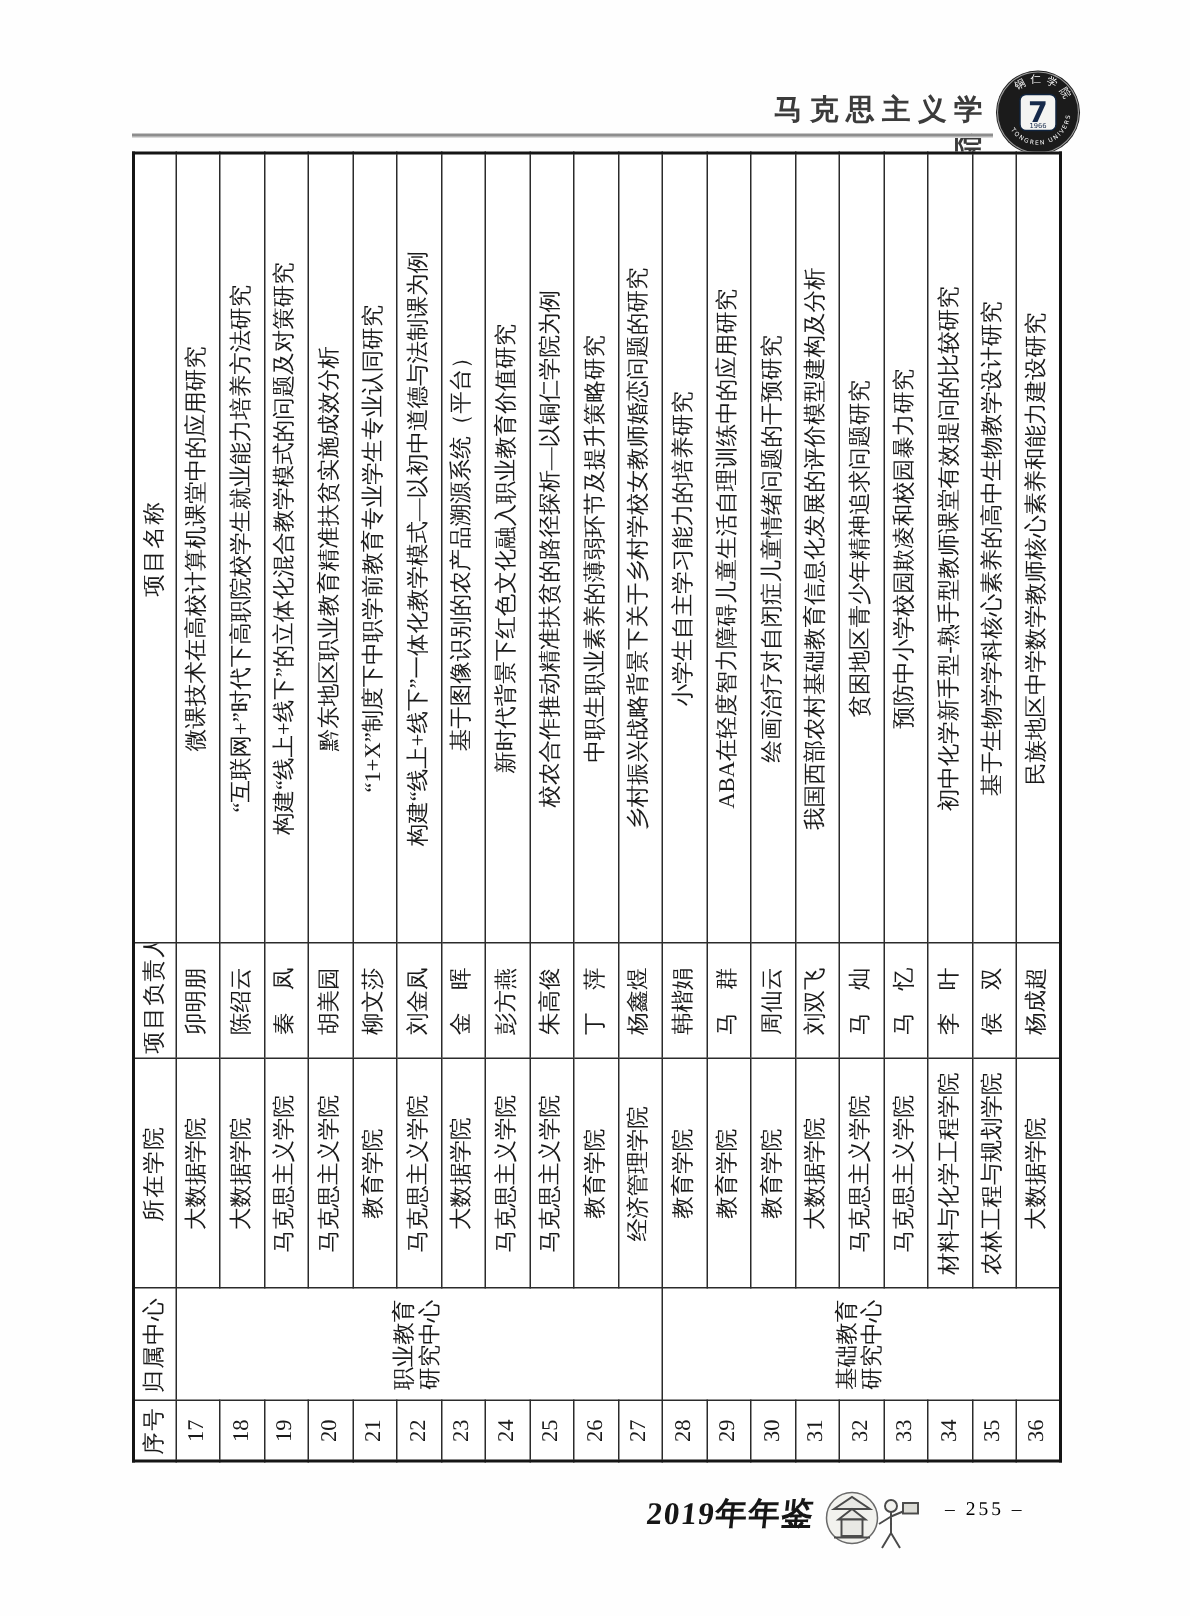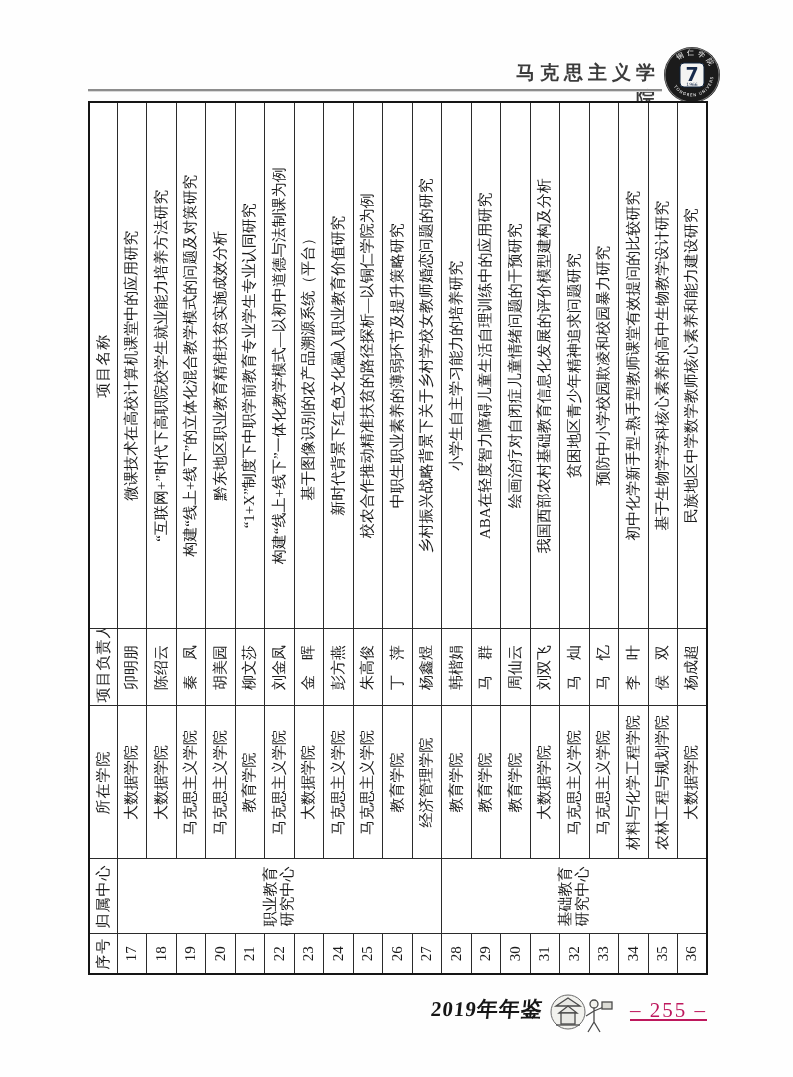--- a/index.html
+++ b/index.html
@@ -35,21 +35,21 @@
   table.projects th{white-space:nowrap;letter-spacing:1px;}
   td.proj{text-align:left;padding-left:8px;font-size:15.5px;white-space:nowrap;}
   td.center-cell{font-size:15px;line-height:1.35;padding:2px 6px;}
   
   .footer{position:absolute;top:992px;left:0;width:793px;height:50px;}
   .yb-label{
     position:absolute;right:250px;top:3px;font-size:21px;font-weight:bold;
     transform:skewX(-6deg);letter-spacing:1px;color:#161616;
   }
   .yb-icon{position:absolute;left:548px;top:0;}
-  .pg-num{position:absolute;left:630px;top:6px;font-size:21px;letter-spacing:2px;color:#be185d;text-decoration:underline;}
+  .pg-num{position:absolute;left:630px;top:6px;font-size:13px;letter-spacing:2px;color:#000000;}
 </style>
 </head>
 <body>
 
 <div class="hdr-title">马克思主义学院</div>
 <div class="hdr-rule"></div>
 <div class="logo-wrap">
   <svg width="60" height="60" viewBox="0 0 60 60">
     <circle cx="30" cy="30" r="28" fill="#1b1b1b"></circle>
     <circle cx="30" cy="30" r="27" fill="none" stroke="#ffffff" stroke-width="0.8" opacity="0.55"></circle>

